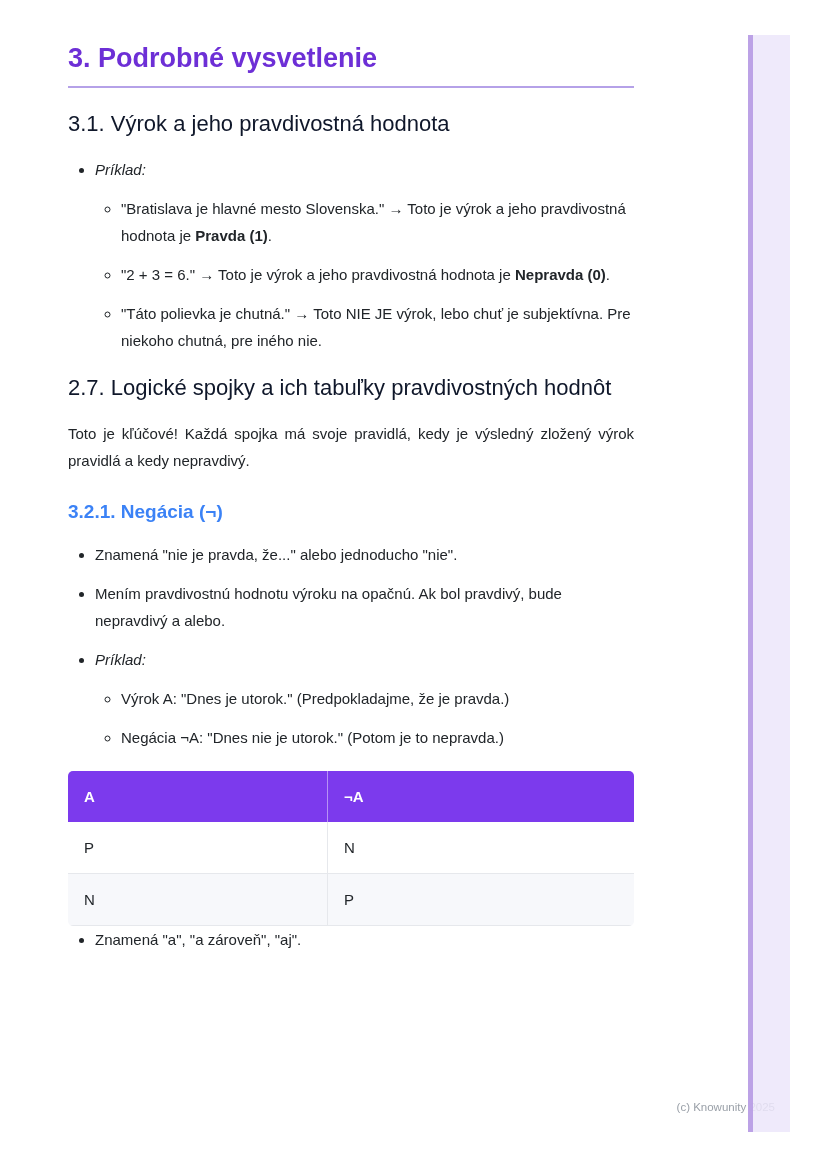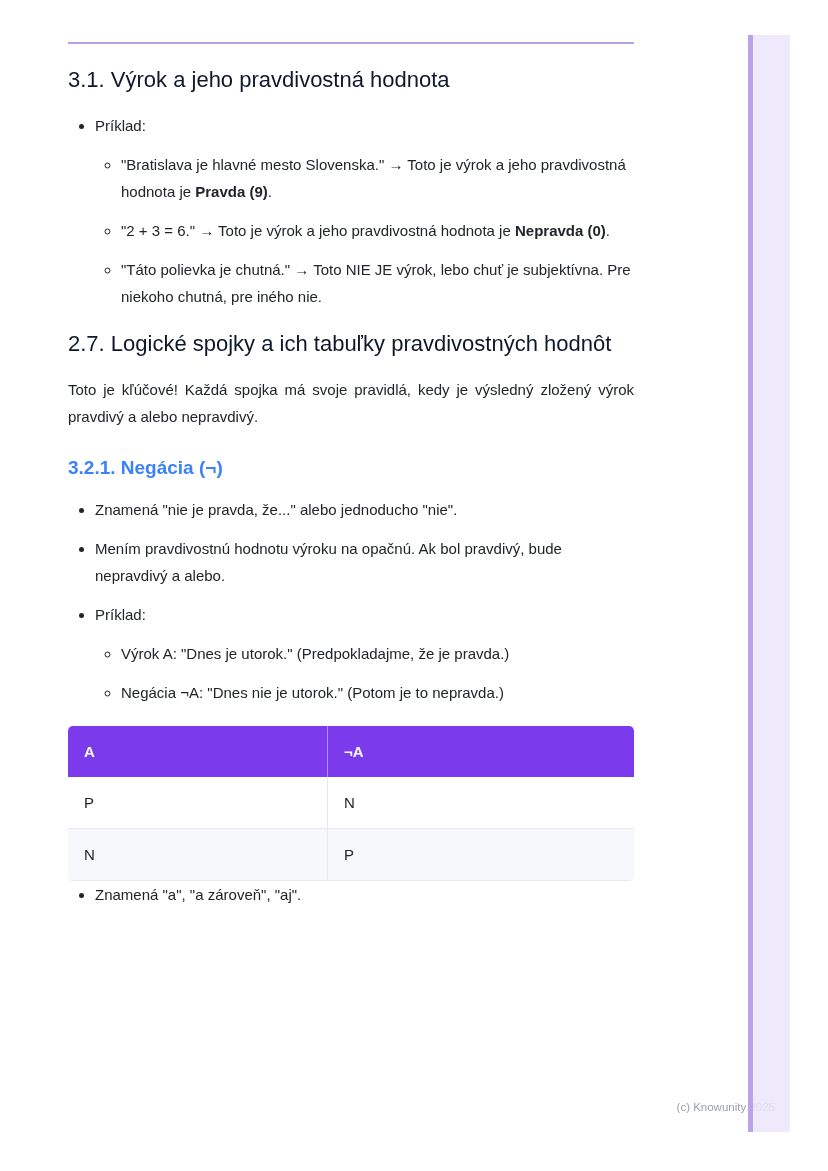--- a/index.html
+++ b/index.html
@@ -53,21 +53,21 @@
     line-height: 1.8;
     list-style: disc;
   }
   li { margin-bottom: 12px; }
   li:last-child { margin-bottom: 0; }
   ul ul {
     list-style: circle;
     margin: 12px 0 0 0;
     padding-left: 26px;
   }
-  .em { }
+  .em { font-style: italic; }
   table {
     width: 100%;
     border-collapse: separate;
     border-spacing: 0;
     margin: 20px 0 0 0;
     font-size: 15px;
     border-radius: 5px;
     overflow: hidden;
   }
   th {
@@ -104,38 +104,39 @@
     background: rgba(236,230,250,0.85);
     border-left: 5px solid rgba(182,154,227,0.9);
     z-index: 2;
   }
 </style>
 </head>
 <body>
 
 <div class="content">
 
+  <h1>3. Podrobné vysvetlenie</h1>
   <hr class="title-rule">
 
 
   <h2>3.1. Výrok a jeho pravdivostná hodnota</h2>
 
   <ul>
     <li>
       <span class="em">Príklad:</span>
       <ul>
-        <li><span>"Bratislava je hlavné mesto Slovenska." → Toto je výrok a jeho pravdivostná hodnota je </span><strong>Pravda (9)</strong><span>.</span></li>
+        <li><span>"Bratislava je hlavné mesto Slovenska." → Toto je výrok a jeho pravdivostná hodnota je </span><strong>Pravda (1)</strong><span>.</span></li>
         <li><span>"2 + 3 = 6." → Toto je výrok a jeho pravdivostná hodnota je </span><strong>Nepravda (0)</strong><span>.</span></li>
         <li><span>"Táto polievka je chutná." → Toto NIE JE výrok, lebo chuť je subjektívna. Pre niekoho chutná, pre iného nie.</span></li>
       </ul>
     </li>
   </ul>
 
   <h2>2.7. Logické spojky a ich tabuľky pravdivostných hodnôt</h2>
-  <p>Toto je kľúčové! Každá spojka má svoje pravidlá, kedy je výsledný zložený výrok pravdivý a alebo nepravdivý.</p>
+  <p>Toto je kľúčové! Každá spojka má svoje pravidlá, kedy je výsledný zložený výrok pravidlá a kedy nepravdivý.</p>
 
   <h3>3.2.1. Negácia (¬)</h3>
   <ul>
     <li>Znamená "nie je pravda, že..." alebo jednoducho "nie".</li>
     <li>Mením pravdivostnú hodnotu výroku na opačnú. Ak bol pravdivý, bude nepravdivý a alebo.</li>
     <li>
       <span class="em">Príklad:</span>
       <ul>
         <li>Výrok A: "Dnes je utorok." (Predpokladajme, že je pravda.)</li>
         <li>Negácia ¬A: "Dnes nie je utorok." (Potom je to nepravda.)</li>

